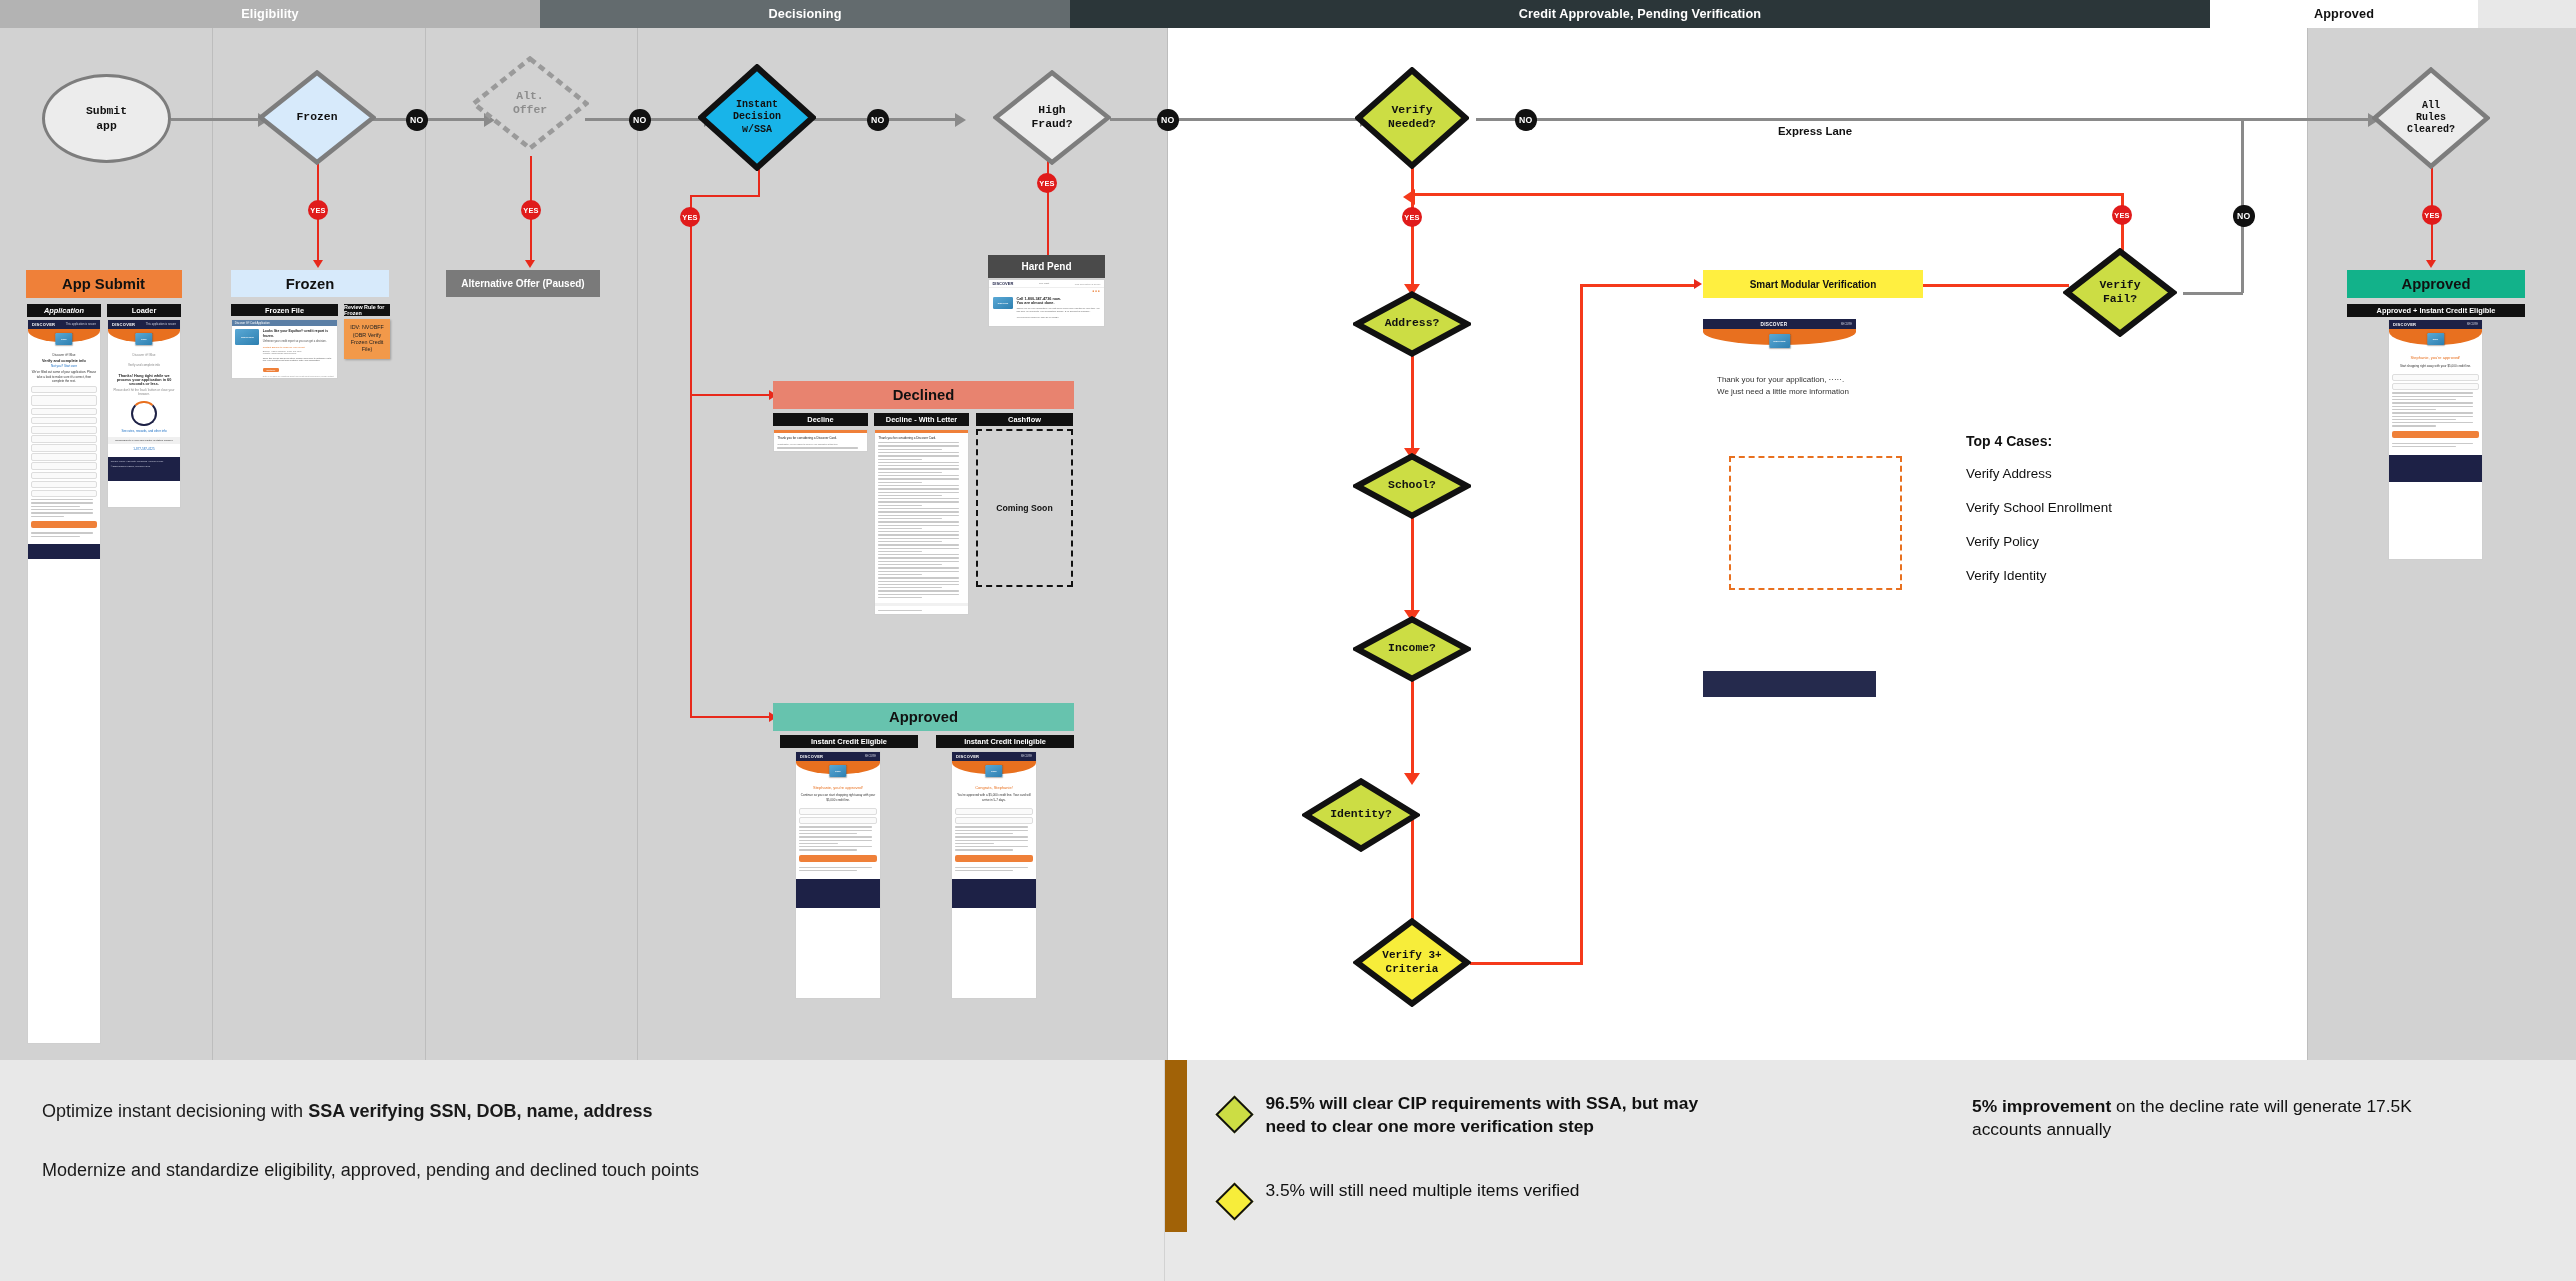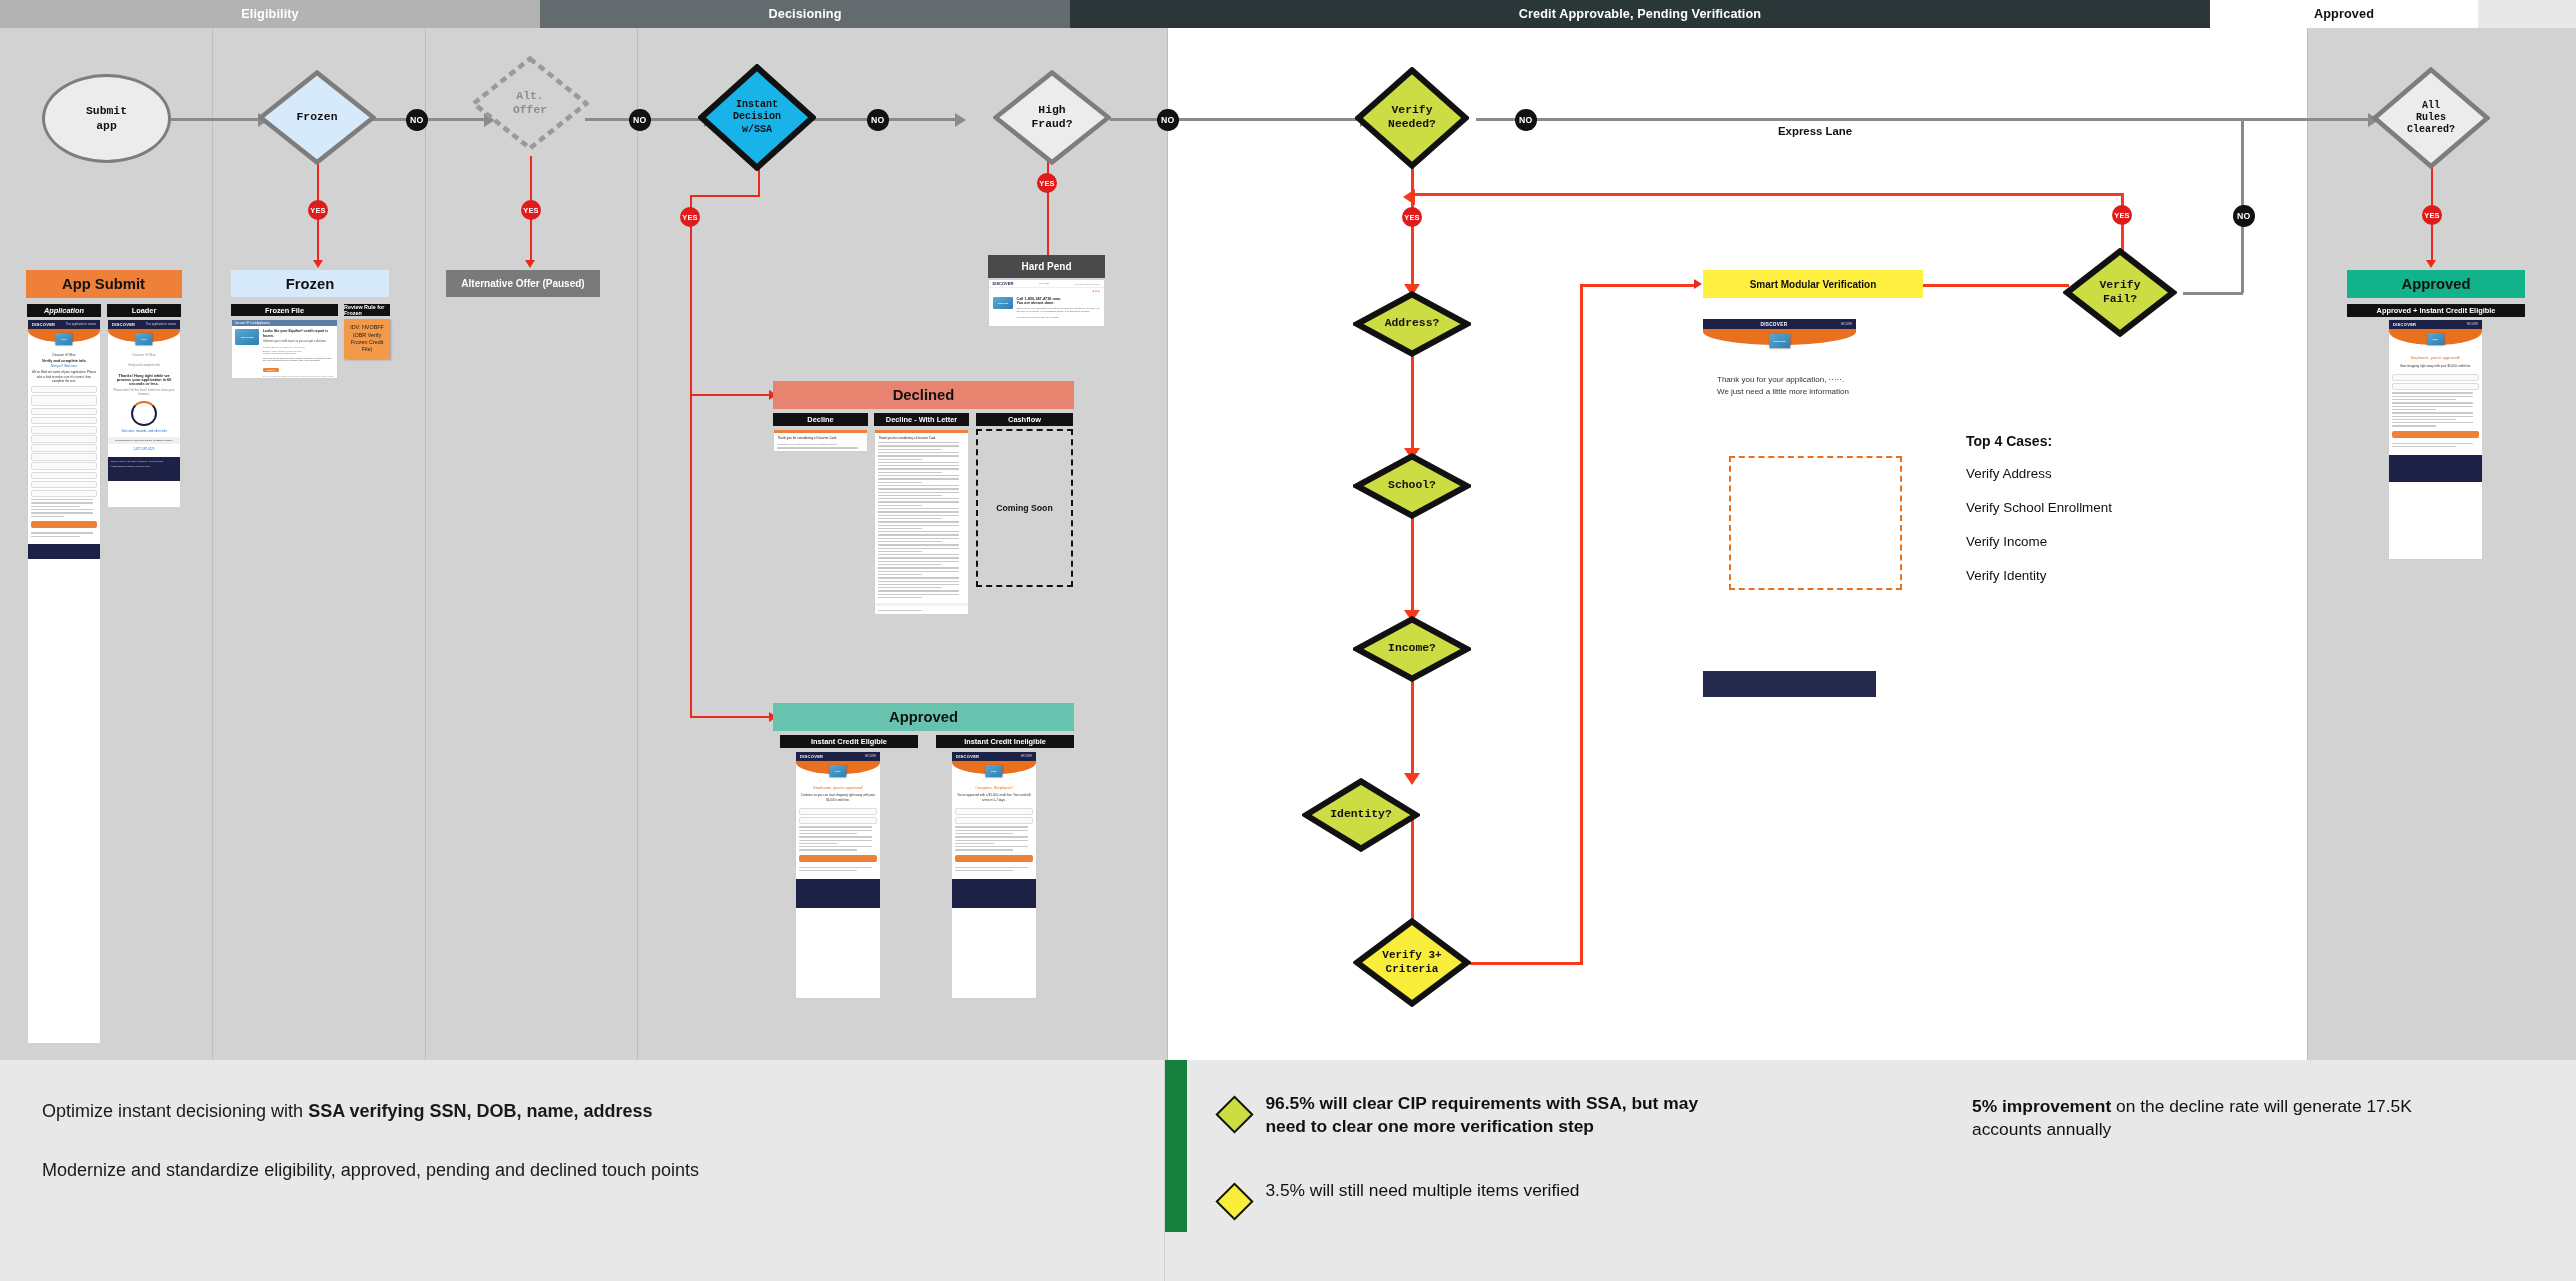--- a/index.html
+++ b/index.html
@@ -22,21 +22,21 @@
   .lh-appr   { width:268px;  background:#ffffff; color:#111; font-weight:700; }
 
   
   .lane-bodies { position:absolute; left:0; top:28px; width:2576px; height:1032px; }
   .lane { position:absolute; top:0; height:1032px; }
   .lane.grey  { background:#d2d2d2; }
   .lane.white { background:#ffffff; }
   .lane-sep { position:absolute; top:0; width:0.7px; height:1032px; background:#bdbdbd; }
 
   
-  .footer { position:absolute; left:0; top:1060px; width:2576px; height:172px; background:#15803d; }
+  .footer { position:absolute; left:0; top:1060px; width:2576px; height:172px; background:#a16207; }
   .footer-panel { position:absolute; top:0; height:221px; background:#e8e8e8; }
   .fp-left  { left:0;    width:1165px; border-right:1.3px solid #d2d2d2; }
   .fp-mid   { left:1187px; width:778px; }
   .fp-right { left:1945px; width:631px; }
 
   .foot-line { position:absolute; font-size:18px; color:#1a1a1a; line-height:1.35; }
   .foot-line b { font-weight:700; }
 
   .bullet-row { position:absolute; display:flex; align-items:flex-start; }
   .bullet-dia { width:27px; height:27px; border:2px solid #111; transform:rotate(45deg);
@@ -637,21 +637,21 @@
 <div class="smv-note" style="left:1717px;top:374px;width:141px;">Thank you for your application, ·····. We just need a little more information</div>
 
 <div class="dashbox orange" style="left:1729px;top:456px;width:173px;height:134px;"></div>
 
 <div class="navybar" style="left:1703px;top:671px;width:173px;height:25.5px;"></div>
 
 <div class="caselist" style="left:1966px;top:433px;">
   <div class="ch">Top 4 Cases:</div>
   <div class="ci">Verify Address</div>
   <div class="ci">Verify School Enrollment</div>
-  <div class="ci">Verify Income</div>
+  <div class="ci">Verify Policy</div>
   <div class="ci">Verify Identity</div>
 </div>
 
 <div class="banner" style="left:2347px;top:270px;width:178px;height:28px;background:#12b28a;">Approved</div>
 <div class="blackcap" style="left:2347px;top:304px;width:178px;height:13.4px;">Approved + Instant Credit Eligible</div>
 <div class="mock" style="left:2388px;top:319px;width:95px;height:241px;">
   <div class="mock-nav">
     <span class="mock-logo">DISCOVER</span>
     <span class="mock-secure">SECURE</span>
   </div>

